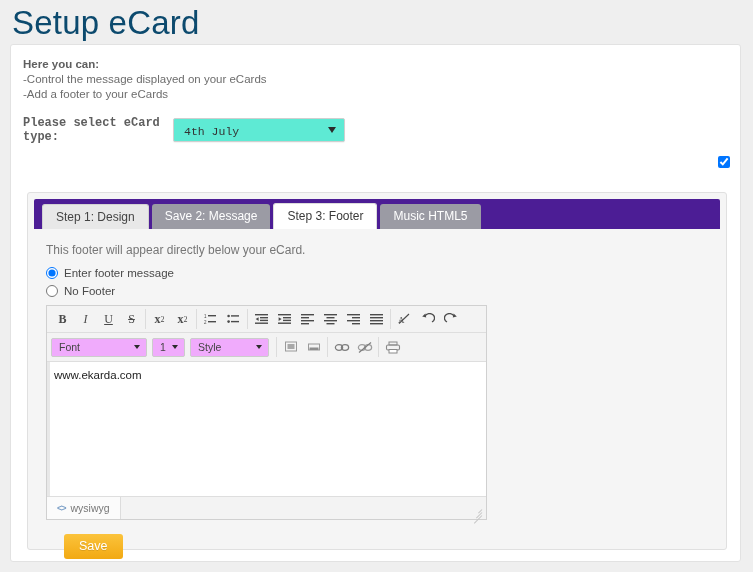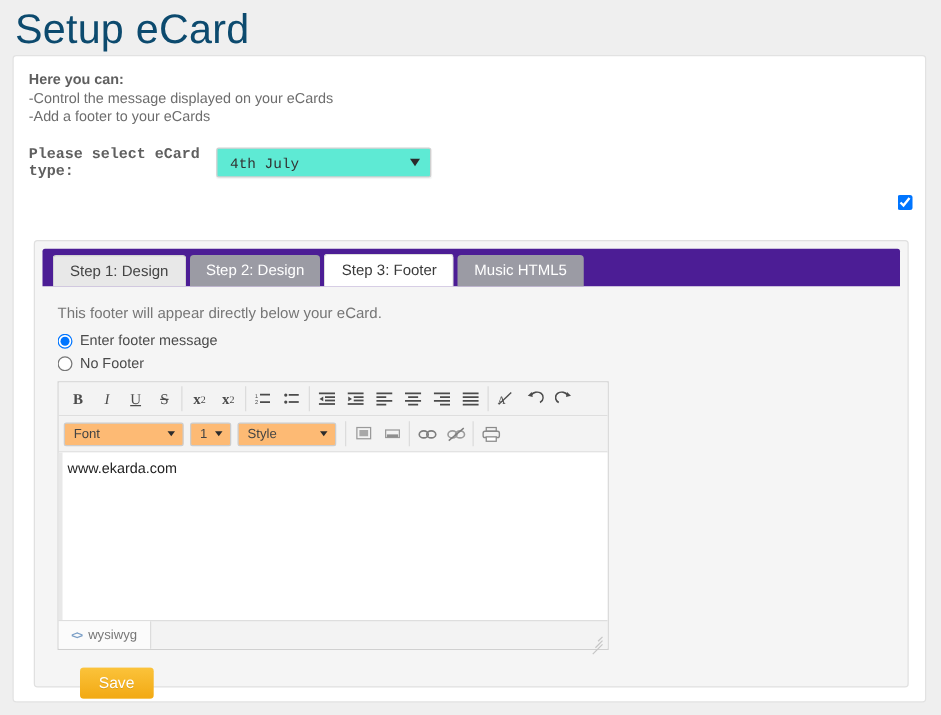--- a/index.html
+++ b/index.html
@@ -230,21 +230,21 @@
     cursor: pointer;
     font-family: "Liberation Serif", serif;
   }
   .tb-btn svg { display: block; }
   .tb-btn .sup { font-size: 8px; vertical-align: super; }
   .tb-btn .sub { font-size: 8px; vertical-align: sub; }
 
   .sel-mini {
     position: relative;
     height: 19px;
-    background: #fdba74;
+    background: #f0abfc;
     border: 1px solid #cccccc;
     border-radius: 2px;
     display: flex;
     align-items: center;
     font-size: 10.5px;
     color: #444;
     font-family: "Liberation Sans", sans-serif;
     margin-right: 5px;
     box-sizing: border-box;
     cursor: pointer;
@@ -356,21 +356,21 @@
     <input type="checkbox" class="cb" id="autocb" checked="" style="">
   </div>
 
   <div class="inner-panel">
 
     <div class="tabbar">
       <div class="tab light">
         <span>Step 1: Design</span>
       </div>
       <div class="tab dark">
-        <span>Step 2: Design</span>
+        <span>Save 2: Message</span>
       </div>
       <div class="tab active">
         <span>Step 3: Footer</span>
       </div>
       <div class="tab dark">
         <span>Music HTML5</span>
       </div>
     </div>
 
     <div class="tab-body">

